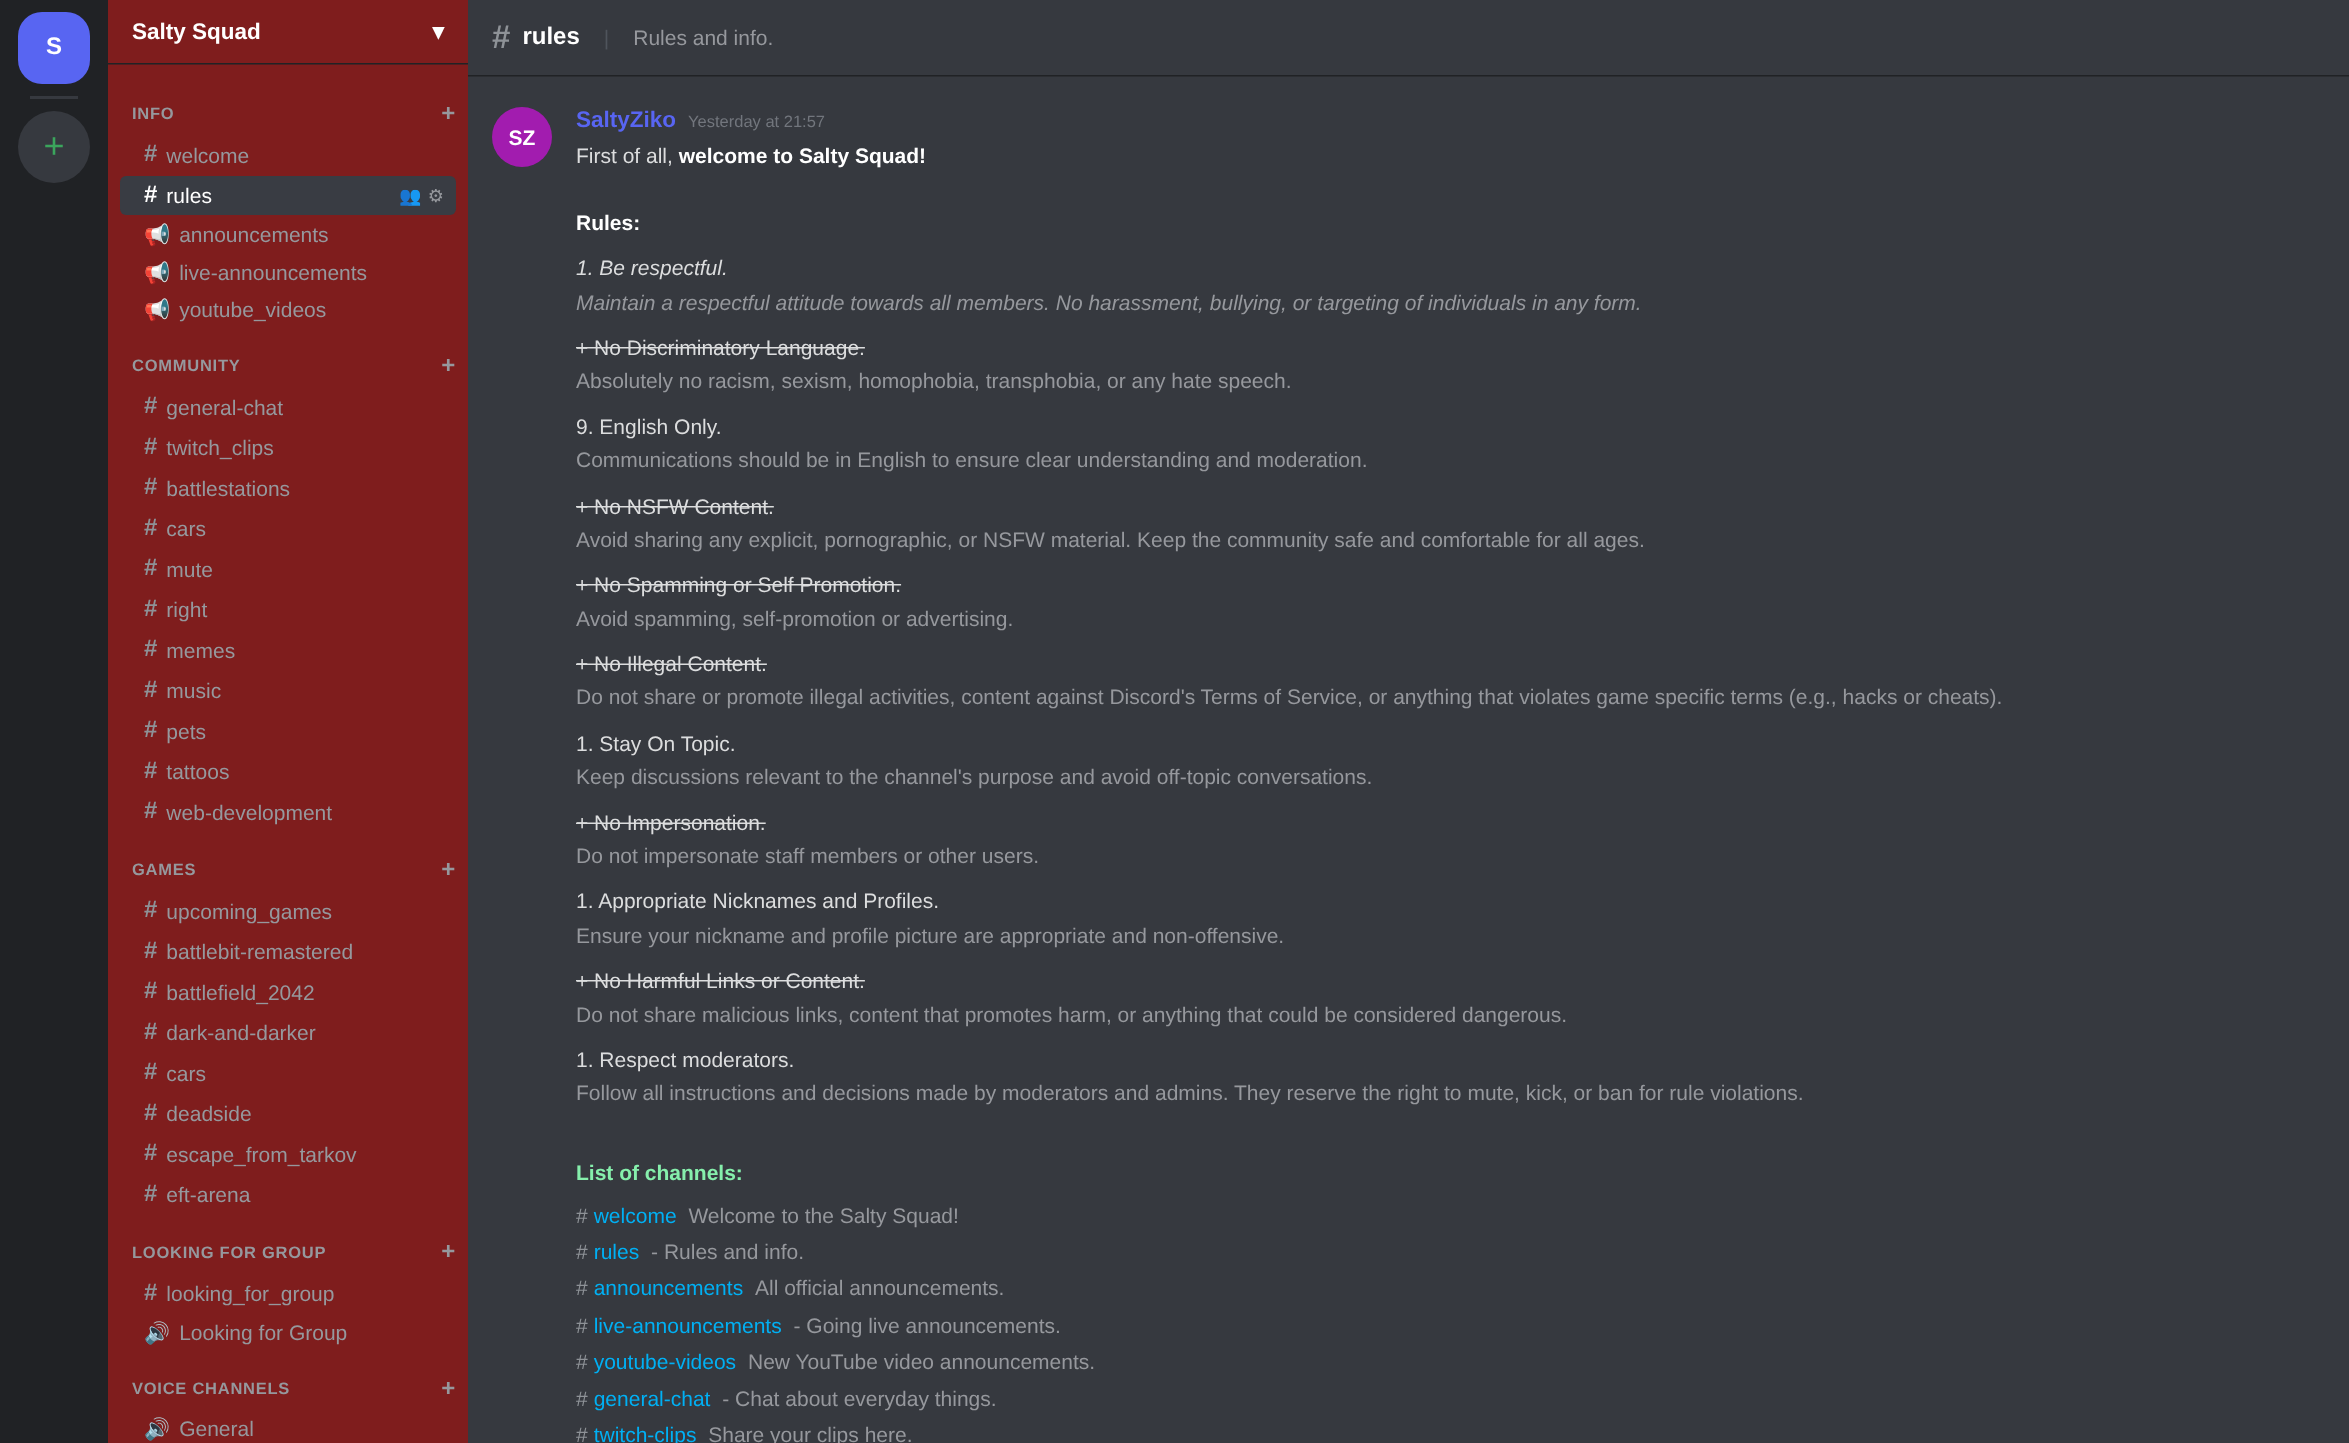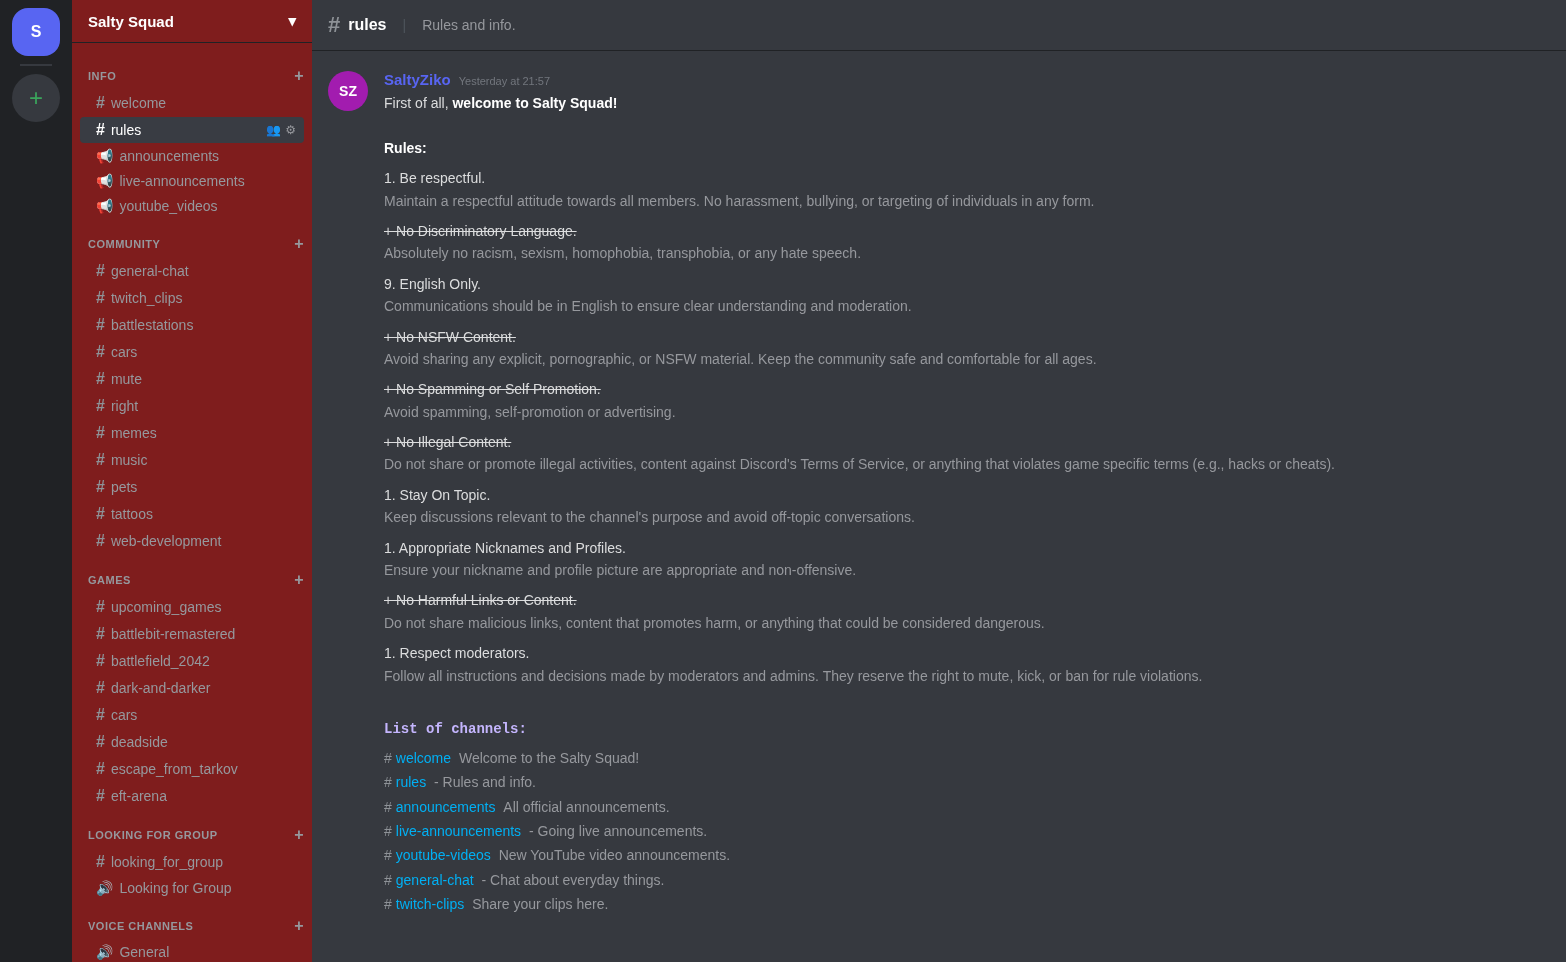--- a/index.html
+++ b/index.html
@@ -190,21 +190,21 @@
         <div style="display:flex;align-items:baseline;gap:8px;margin-bottom:4px;">
           <span style="font-weight:600;color:#5865f2;font-size:15px;">SaltyZiko</span>
           <span style="font-size:11px;color:#72767d;">Yesterday at 21:57</span>
         </div>
         <div style="color:#dcddde;line-height:1.6;font-size:14px;">
           <span>First of all, <strong style="color:#fff;font-weight:700;">welcome to Salty Squad!</strong></span>
           <br><br>
           <strong style="color:#fff;">Rules:</strong>
           <br>
           
-          <div style="margin:8px 0;">
+          <div style="margin:8px 0;font-style:italic;">
             <span style="color:#dcddde;font-size:14px;">1. Be respectful.</span><br>
             <span style="color:#96989d;font-size:14px;">Maintain a respectful attitude towards all members. No harassment, bullying, or targeting of individuals in any form.</span>
           </div>
           
           <div style="margin:8px 0;">
             <span style="color:#dcddde;font-size:14px;text-decoration:line-through;">+ No Discriminatory Language.</span><br>
             <span style="color:#96989d;font-size:14px;">Absolutely no racism, sexism, homophobia, transphobia, or any hate speech.</span>
           </div>
           
           <div style="margin:8px 0;">
@@ -225,38 +225,42 @@
           <div style="margin:8px 0;">
             <span style="color:#dcddde;font-size:14px;text-decoration:line-through;">+ No Illegal Content.</span><br>
             <span style="color:#96989d;font-size:14px;">Do not share or promote illegal activities, content against Discord's Terms of Service, or anything that violates game specific terms (e.g., hacks or cheats).</span>
           </div>
           
           <div style="margin:8px 0;">
             <span style="color:#dcddde;font-size:14px;">1. Stay On Topic.</span><br>
             <span style="color:#96989d;font-size:14px;">Keep discussions relevant to the channel's purpose and avoid off-topic conversations.</span>
           </div>
           
+          <div style="margin:8px 0;">
+            <span style="color:#dcddde;font-size:14px;text-decoration:line-through;">+ No Impersonation.</span><br>
+            <span style="color:#96989d;font-size:14px;">Do not impersonate staff members or other users.</span>
+          </div>
           
           <div style="margin:8px 0;">
             <span style="color:#dcddde;font-size:14px;">1. Appropriate Nicknames and Profiles.</span><br>
             <span style="color:#96989d;font-size:14px;">Ensure your nickname and profile picture are appropriate and non-offensive.</span>
           </div>
           
           <div style="margin:8px 0;">
             <span style="color:#dcddde;font-size:14px;text-decoration:line-through;">+ No Harmful Links or Content.</span><br>
             <span style="color:#96989d;font-size:14px;">Do not share malicious links, content that promotes harm, or anything that could be considered dangerous.</span>
           </div>
           
           <div style="margin:8px 0;">
             <span style="color:#dcddde;font-size:14px;">1. Respect moderators.</span><br>
             <span style="color:#96989d;font-size:14px;">Follow all instructions and decisions made by moderators and admins. They reserve the right to mute, kick, or ban for rule violations.</span>
           </div>
 
           <br>
-          <strong style="color:#c4b5fd;font-family:Liberation Mono, monospace;">List of channels:</strong>
+          <strong style="color:#86efac;">List of channels:</strong>
           <br>
           <div id="channel-list-rendered" style="margin-top:6px;">
               <div style="display: flex; align-items: baseline; gap: 4px; margin: 2px 0px; font-size: 14px; line-height: 1.6;">
                 <span style="color:#8e9297;">#</span>
                 <span style="color:#00b0f4;">welcome</span>
                 <span style="color:#96989d;">&nbsp;Welcome to the Salty Squad!</span>
               </div>
               <div style="display: flex; align-items: baseline; gap: 4px; margin: 2px 0px; font-size: 14px; line-height: 1.6;">
                 <span style="color:#8e9297;">#</span>
                 <span style="color:#00b0f4;">rules</span>

